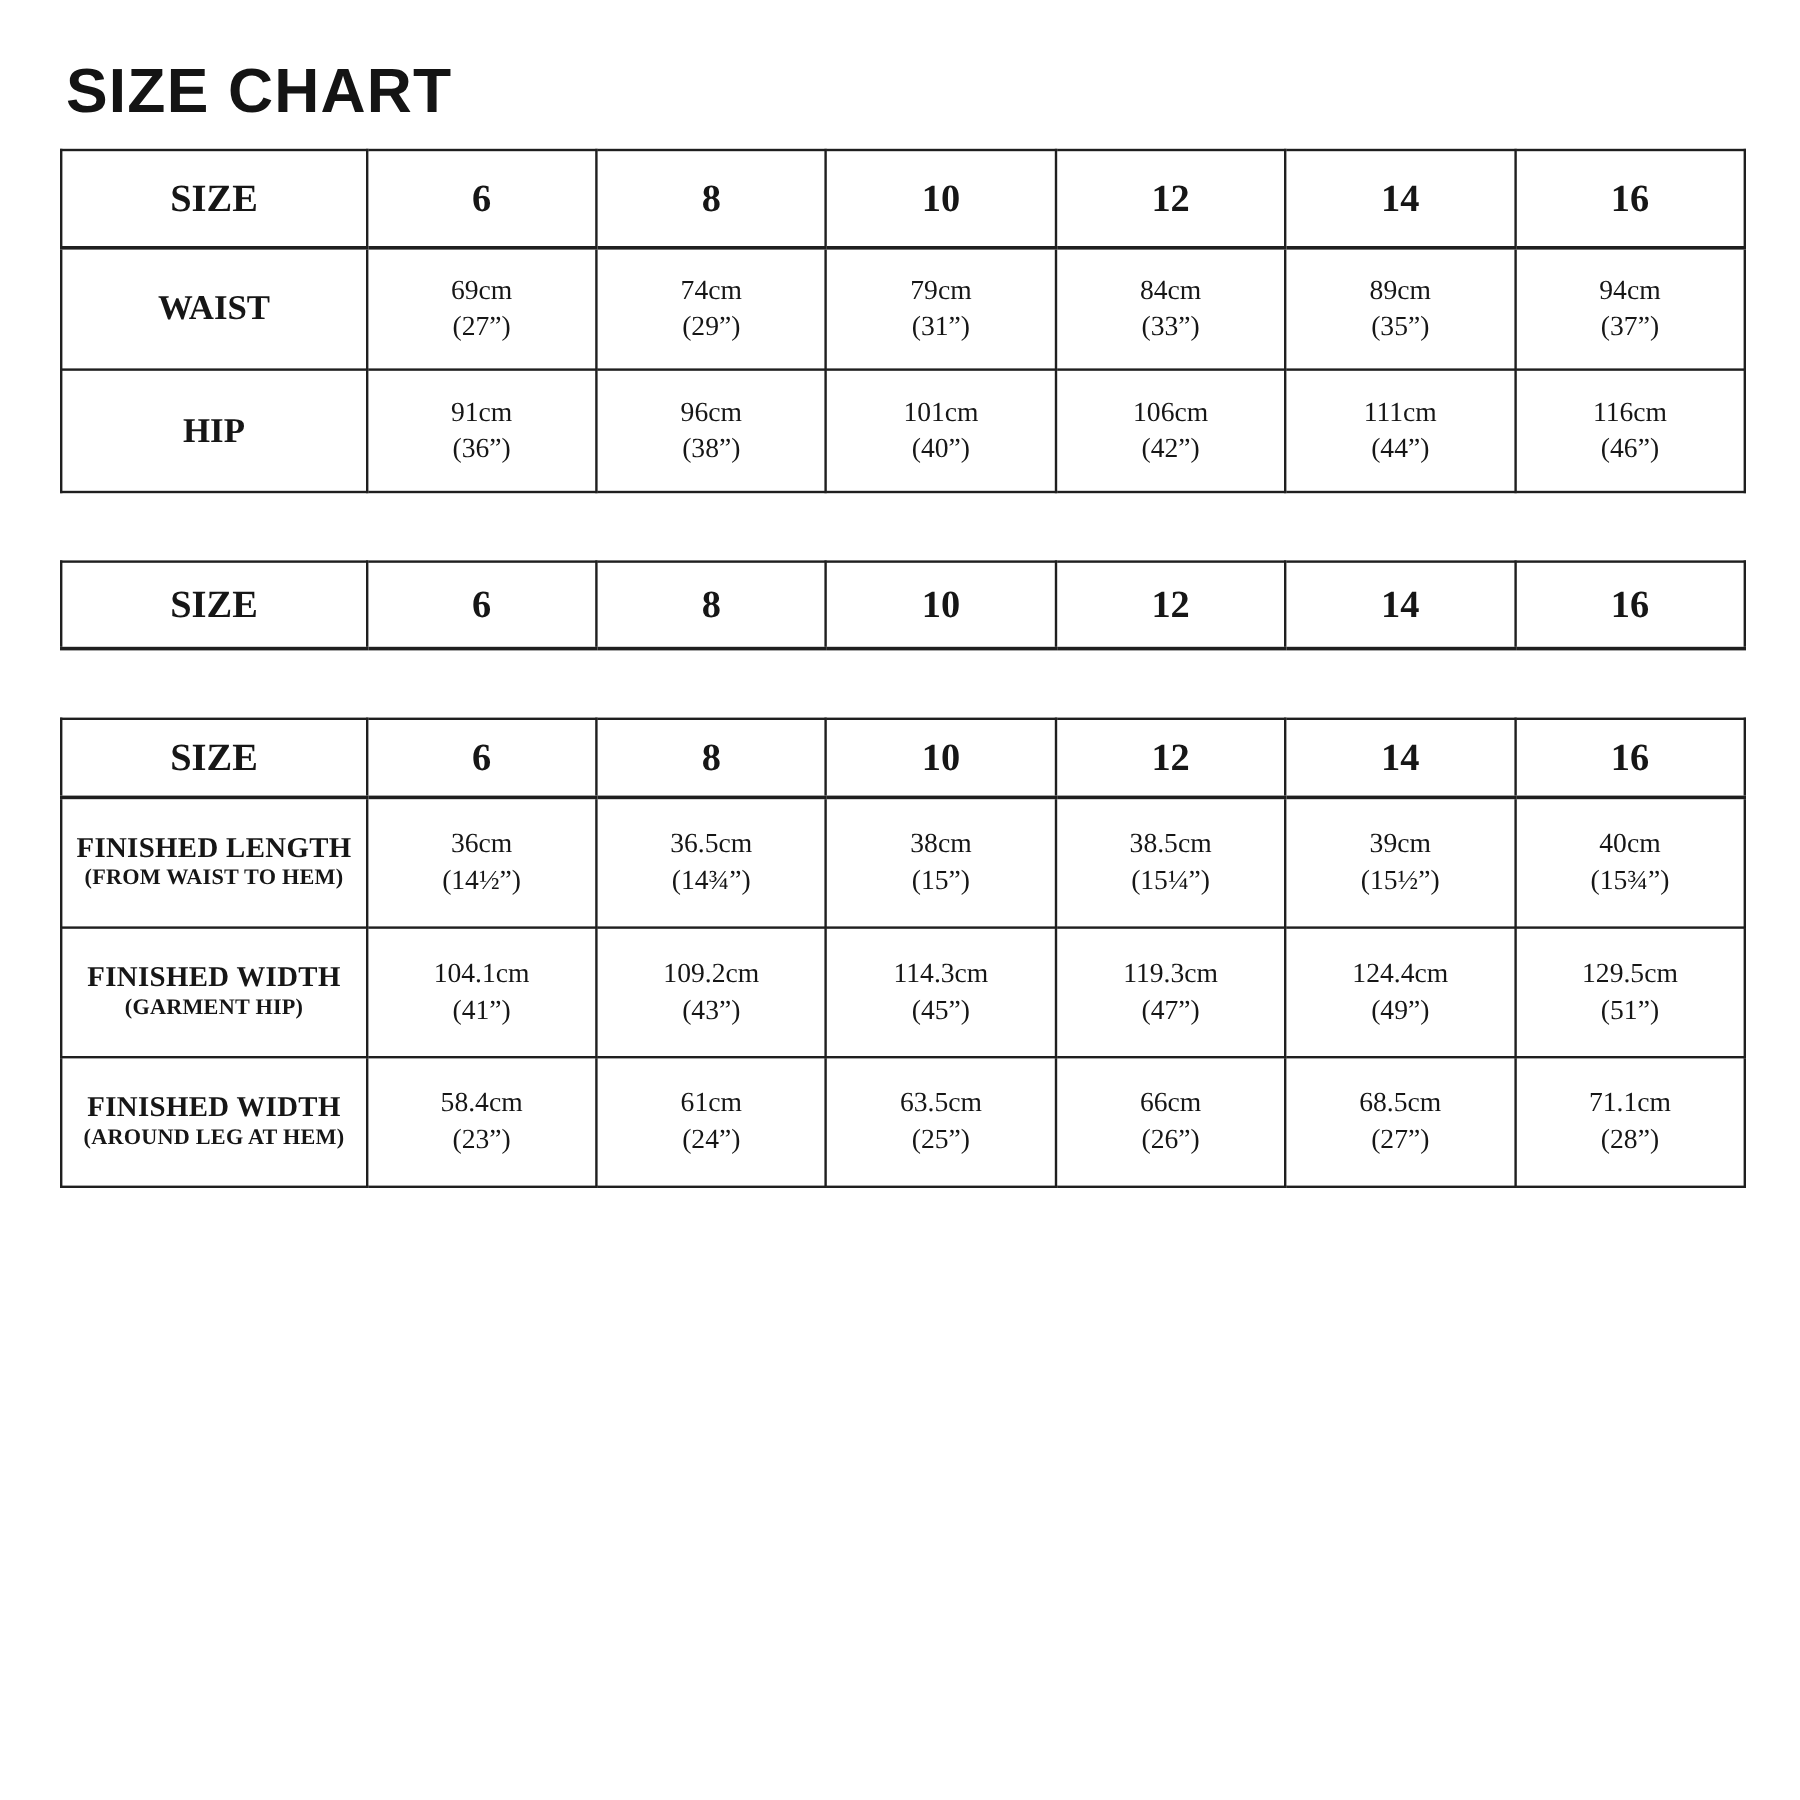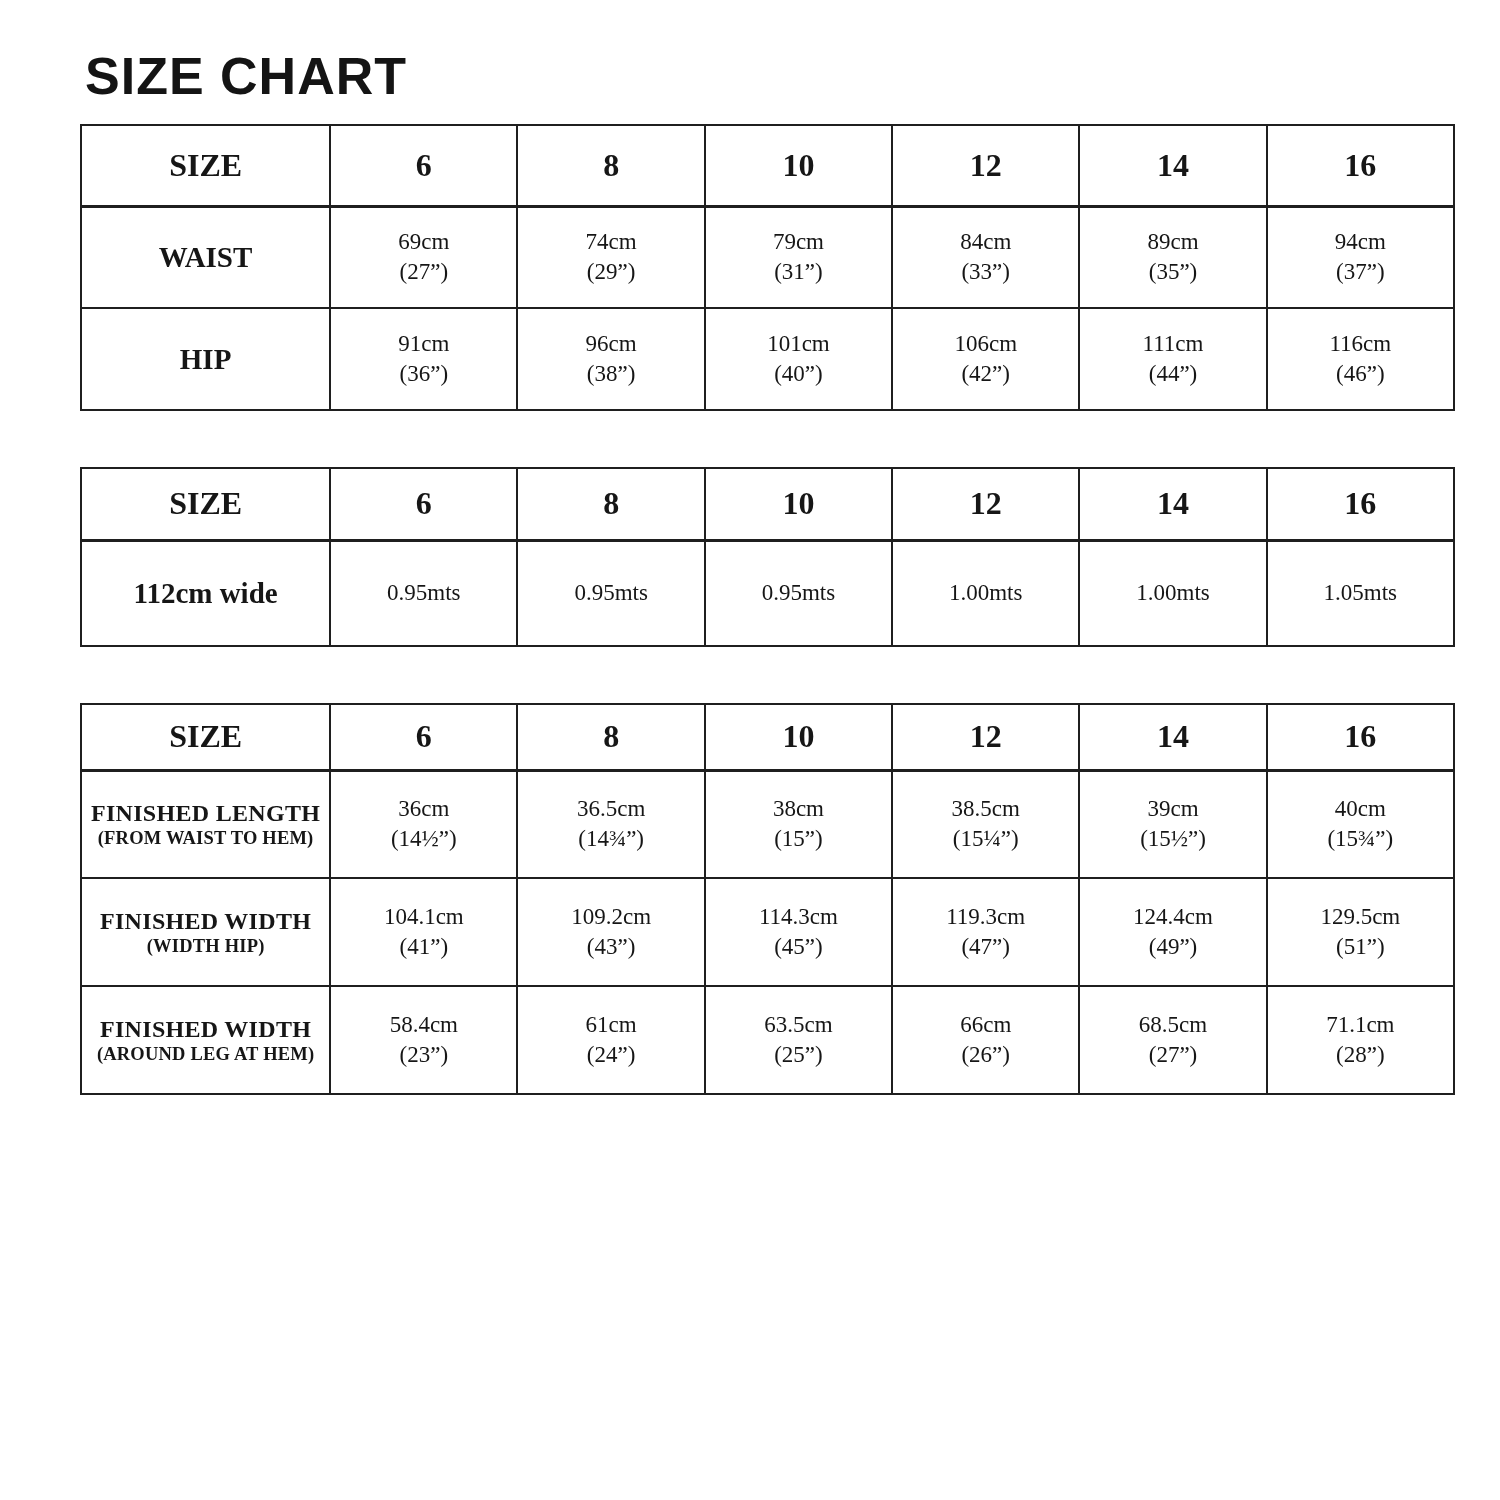--- a/index.html
+++ b/index.html
@@ -1,18 +1,18 @@
 <!DOCTYPE html>
 <html><head>
 <meta charset="utf-8">
 <style>
   html, body { margin: 0; padding: 0; background: #ffffff; }
   .page {
     width: 1500px; height: 1500px; box-sizing: border-box;
-    padding: 46px 45px 0 80px; overflow: hidden;
+    padding: 46px 45px 0 50px; overflow: hidden;
     font-family: "Liberation Sans", sans-serif; color: #161616; border-radius: 10px;
   }
   .section-title {
     font-size: 52px; font-weight: bold; letter-spacing: 1px;
     margin: 0 0 18px 5px; color: #141414;
   }
   .chart-section + .chart-section { margin-top: 56px; }
   table { width: 100%; border-collapse: collapse; table-layout: fixed; font-family: Liberation Serif, serif; }
   th, td {
     border: 2px solid #1f1f1f; text-align: center; vertical-align: middle;
@@ -137,43 +137,20 @@
             <th>SIZE</th>
             <th>6</th>
             <th>8</th>
             <th>10</th>
             <th>12</th>
             <th>14</th>
             <th>16</th>
           </tr>
         </thead>
         <tbody>
-          <tr>
-            <td>
-              <div class="row-label-main">112cm wide</div>
-            </td>
-            <td class="cell">
-              <div>0.95mts</div>
-            </td>
-            <td class="cell">
-              <div>0.95mts</div>
-            </td>
-            <td class="cell">
-              <div>0.95mts</div>
-            </td>
-            <td class="cell">
-              <div>1.00mts</div>
-            </td>
-            <td class="cell">
-              <div>1.00mts</div>
-            </td>
-            <td class="cell">
-              <div>1.05mts</div>
-            </td>
-          </tr>
         </tbody>
       </table>
   </section>
 
   <section class="chart-section">
     <table class="t-finished-garment">
         <colgroup>
           <col class="label-col">
           <col>
           <col>
@@ -220,21 +197,21 @@
               <div>(15½”)</div>
             </td>
             <td class="cell">
               <div>40cm</div>
               <div>(15¾”)</div>
             </td>
           </tr>
           <tr>
             <td>
               <div class="row-label-main">FINISHED WIDTH</div>
-              <div class="row-label-sub">(WIDTH HIP)</div>
+              <div class="row-label-sub">(GARMENT HIP)</div>
             </td>
             <td class="cell">
               <div>104.1cm</div>
               <div>(41”)</div>
             </td>
             <td class="cell">
               <div>109.2cm</div>
               <div>(43”)</div>
             </td>
             <td class="cell">

